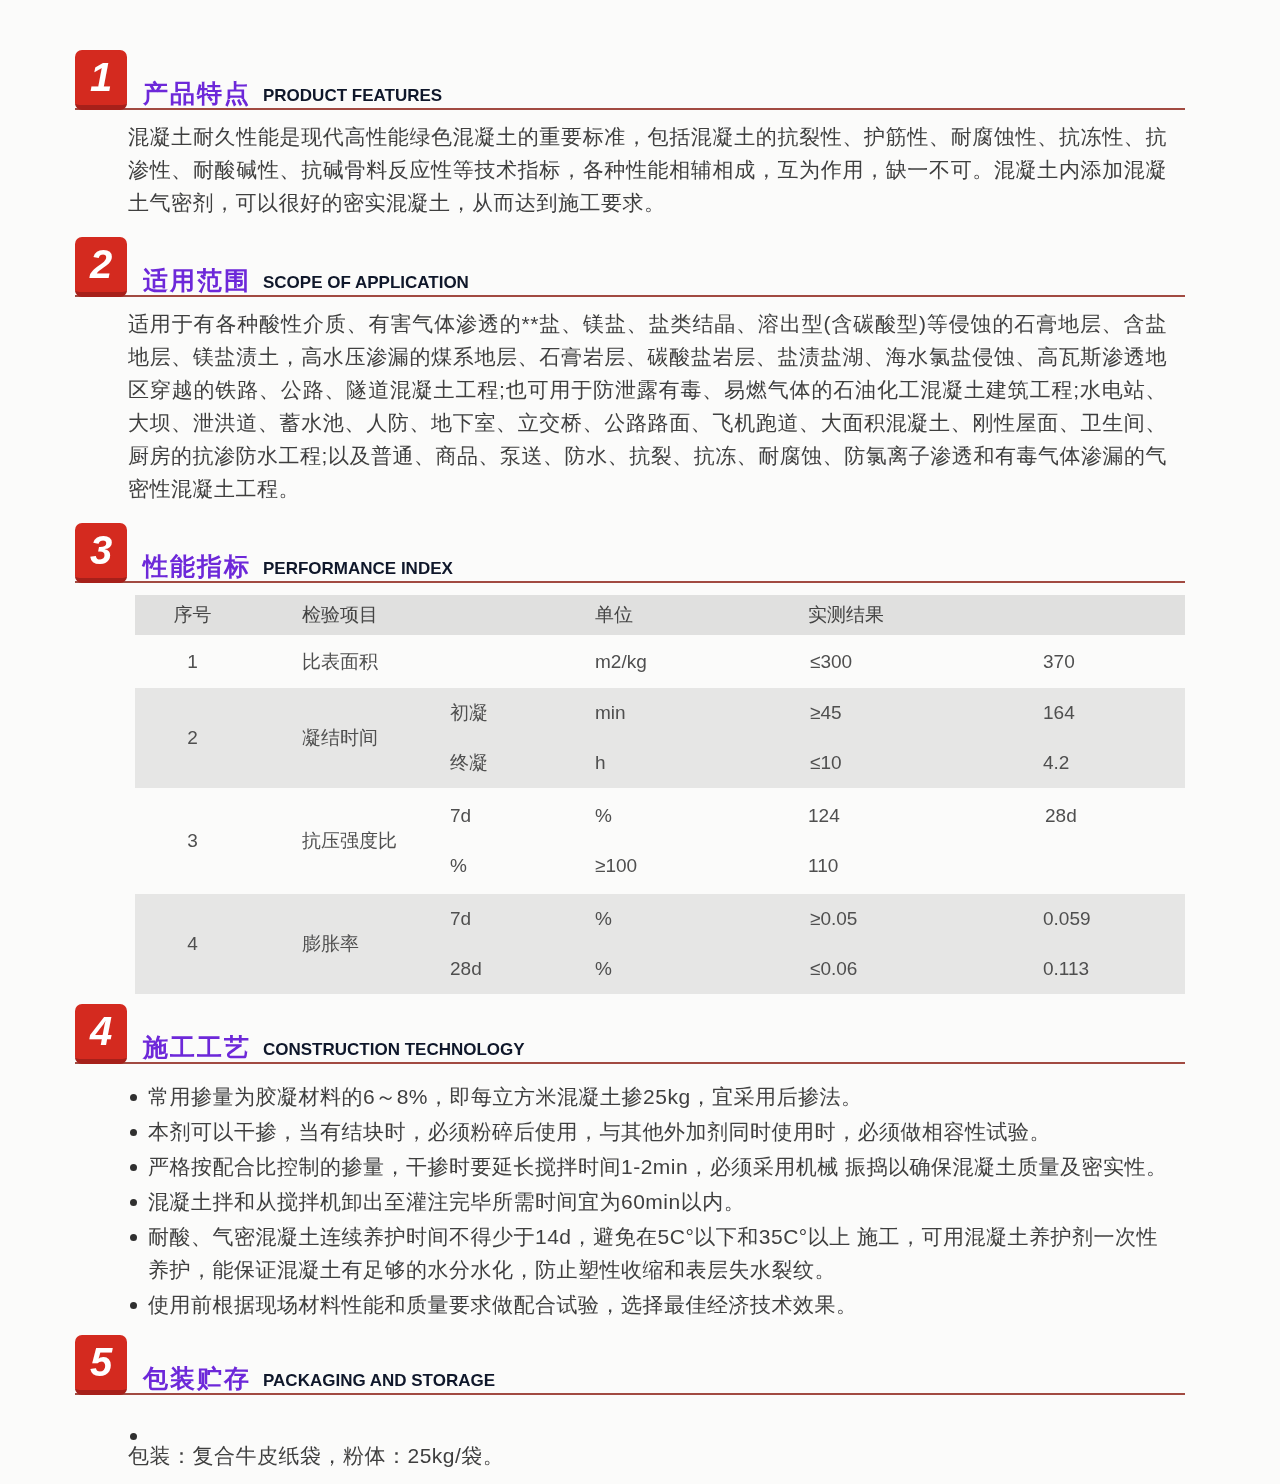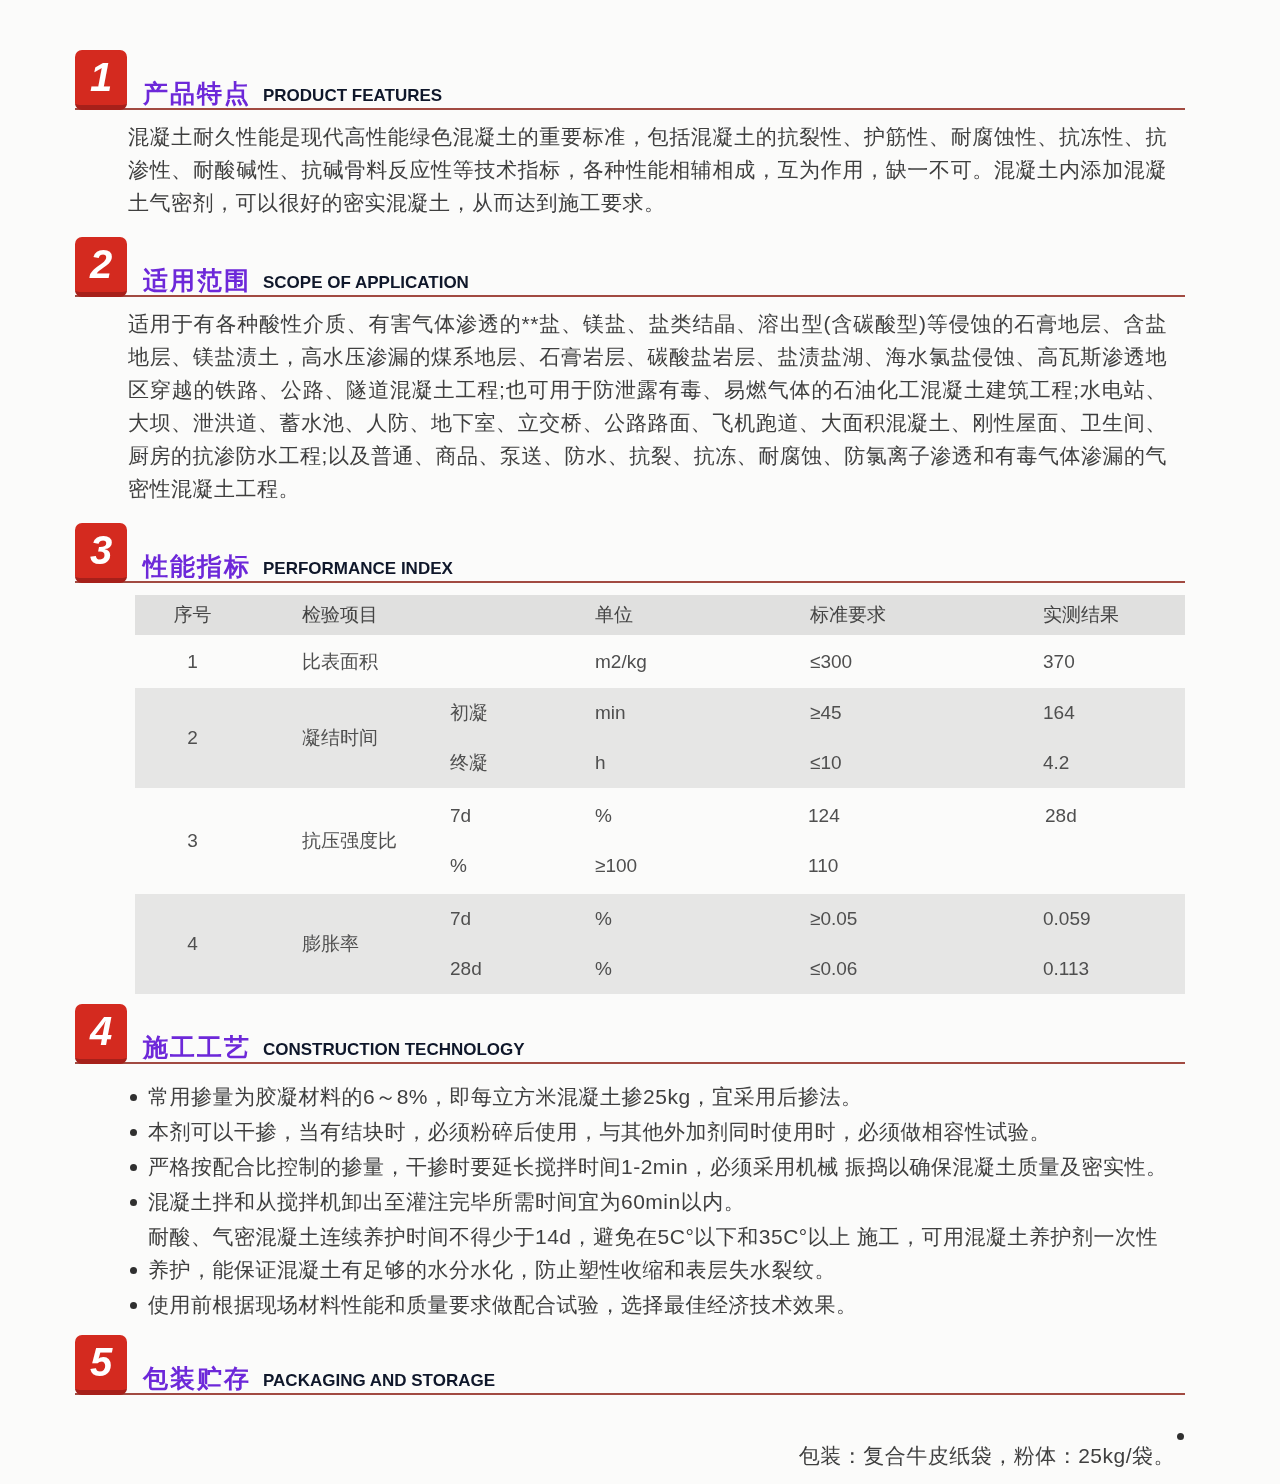--- a/index.html
+++ b/index.html
@@ -76,21 +76,21 @@
     letter-spacing: 0.5px;
   }
   
   .bullets {
     list-style: none;
     margin: 16px 10px 0 53px;
     padding: 0;
   }
   .bullet {
     display: flex;
-    align-items: flex-end;
+    align-items: flex-start;
     margin-bottom: 2px;
   }
   .dot {
     flex: 0 0 20px;
     position: relative;
     height: 33px;
   }
   .dot::before {
     content: "";
     position: absolute;
@@ -192,21 +192,20 @@
       </div>
       <div class="sec-rule"></div>
     </div>
 
     <div class="spec-table">
 
       <div class="t-row head">
         <div class="cell c-no">序号</div>
         <div class="cell c-item">检验项目</div>
         <div class="cell c-unit">单位</div>
-        <div class="cell c-req">标准要求</div>
         <div class="cell c-res">实测结果</div>
       </div>
 
       <div class="t-row plain single">
         <div class="cell c-no">1</div>
         <div class="cell c-item">比表面积</div>
         <div class="cell c-sub"></div>
         <div class="cell c-unit">m2/kg</div>
         <div class="cell c-req">≤300</div>
         <div class="cell c-res">370</div>

